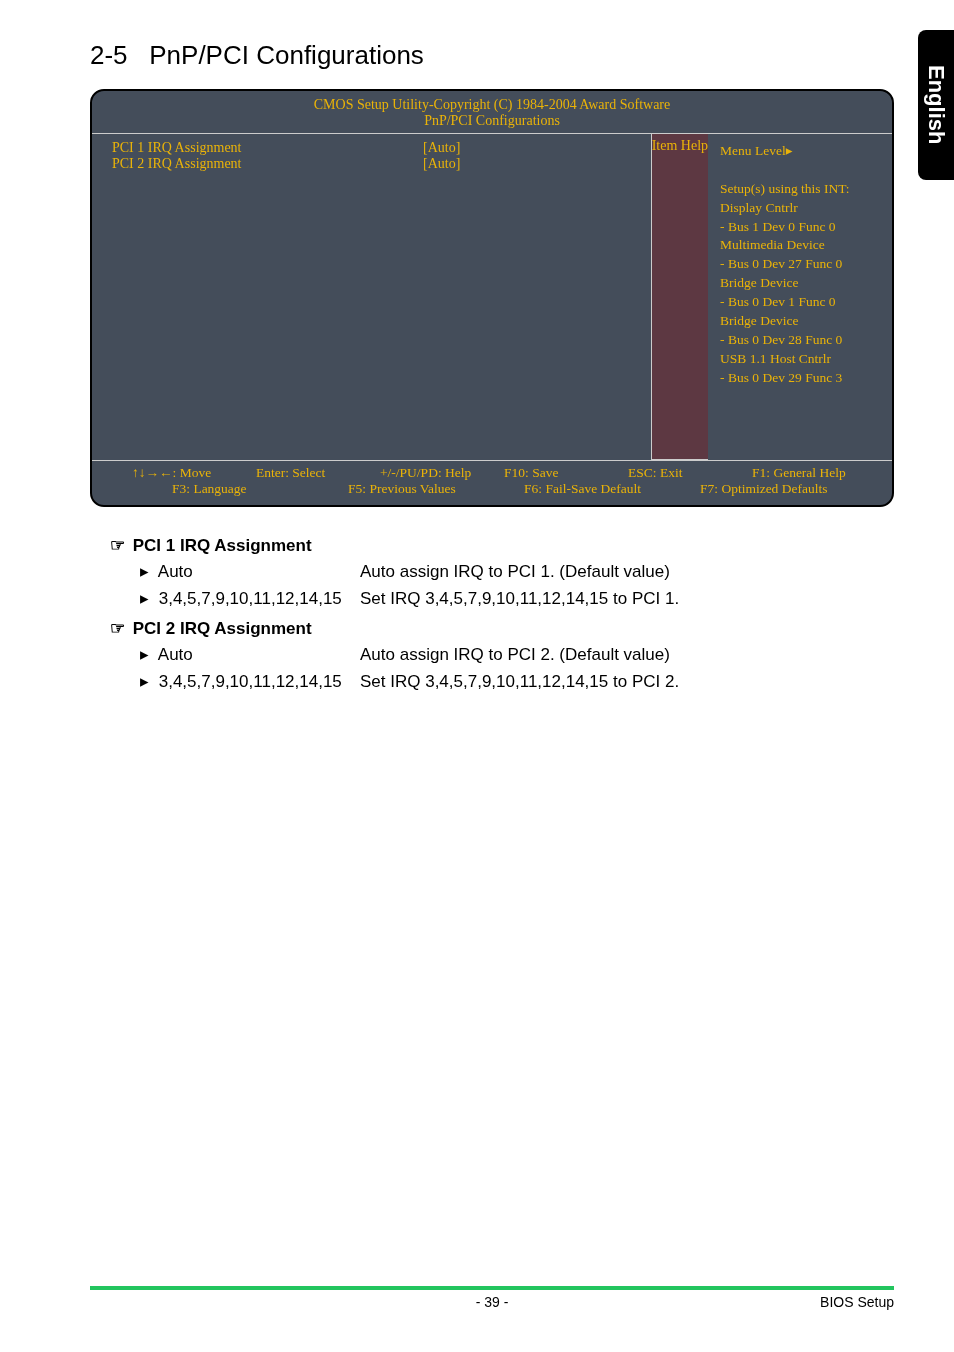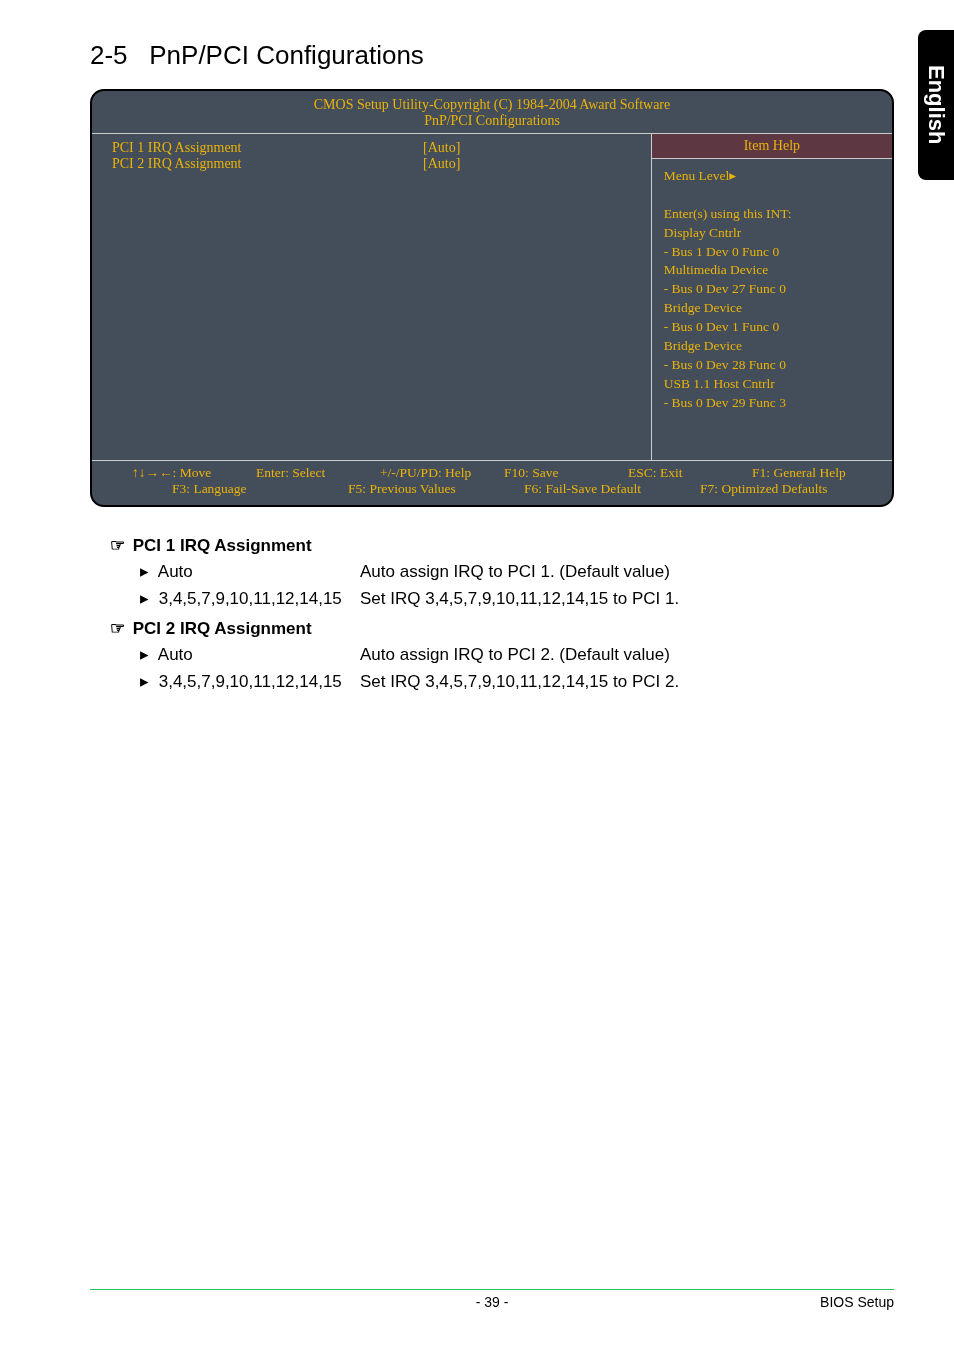--- a/index.html
+++ b/index.html
@@ -56,21 +56,21 @@
   }
   .bios-left {
     flex: 2.2;
     border-right: 1px solid #ccc;
     padding: 6px 10px 60px 20px;
     min-height: 260px;
   }
   .bios-right {
     flex: 1;
     display: flex;
-    flex-direction: column;
+    flex-direction: row;
   }
   .bios-right-head {
     background: #5d3842;
     text-align: center;
     padding: 4px 0;
     border-bottom: 1px solid #ccc;
   }
   .bios-right-body {
     padding: 8px 12px 20px 12px;
     font-size: 13.5px;
@@ -124,21 +124,21 @@
   }
   .arrow {
     display: inline-block;
     width: 14px;
   }
   .page-footer {
     position: absolute;
     bottom: 42px;
     left: 90px;
     right: 60px;
-    border-top: 1px solid #22c55e;
+    border-top: 4px solid #22c55e;
     padding-top: 4px;
     font-size: 14px;
     display: flex;
     justify-content: space-between;
   }
   .page-footer .center {
     position: absolute;
     left: 0;
     right: 0;
     text-align: center;
@@ -170,21 +170,21 @@
         <div class="bios-row">
           <div class="label">PCI 2 IRQ Assignment</div>
           <div class="value">[Auto]</div>
         </div>
       </div>
       <div class="bios-right">
         <div class="bios-right-head">Item Help</div>
         <div class="bios-right-body">
           <div>Menu Level▸</div>
           <br>
-          <div>Enter(s) using this INT:</div>
+          <div>Setup(s) using this INT:</div>
           <div></div>
           <div>Display Cntrlr</div>
           <div>- Bus 1 Dev 0 Func 0</div>
           <div>Multimedia Device</div>
           <div>- Bus 0 Dev 27 Func 0</div>
           <div>Bridge Device</div>
           <div>- Bus 0 Dev 1 Func 0</div>
           <div>Bridge Device</div>
           <div>- Bus 0 Dev 28 Func 0</div>
           <div>USB 1.1 Host Cntrlr</div>

